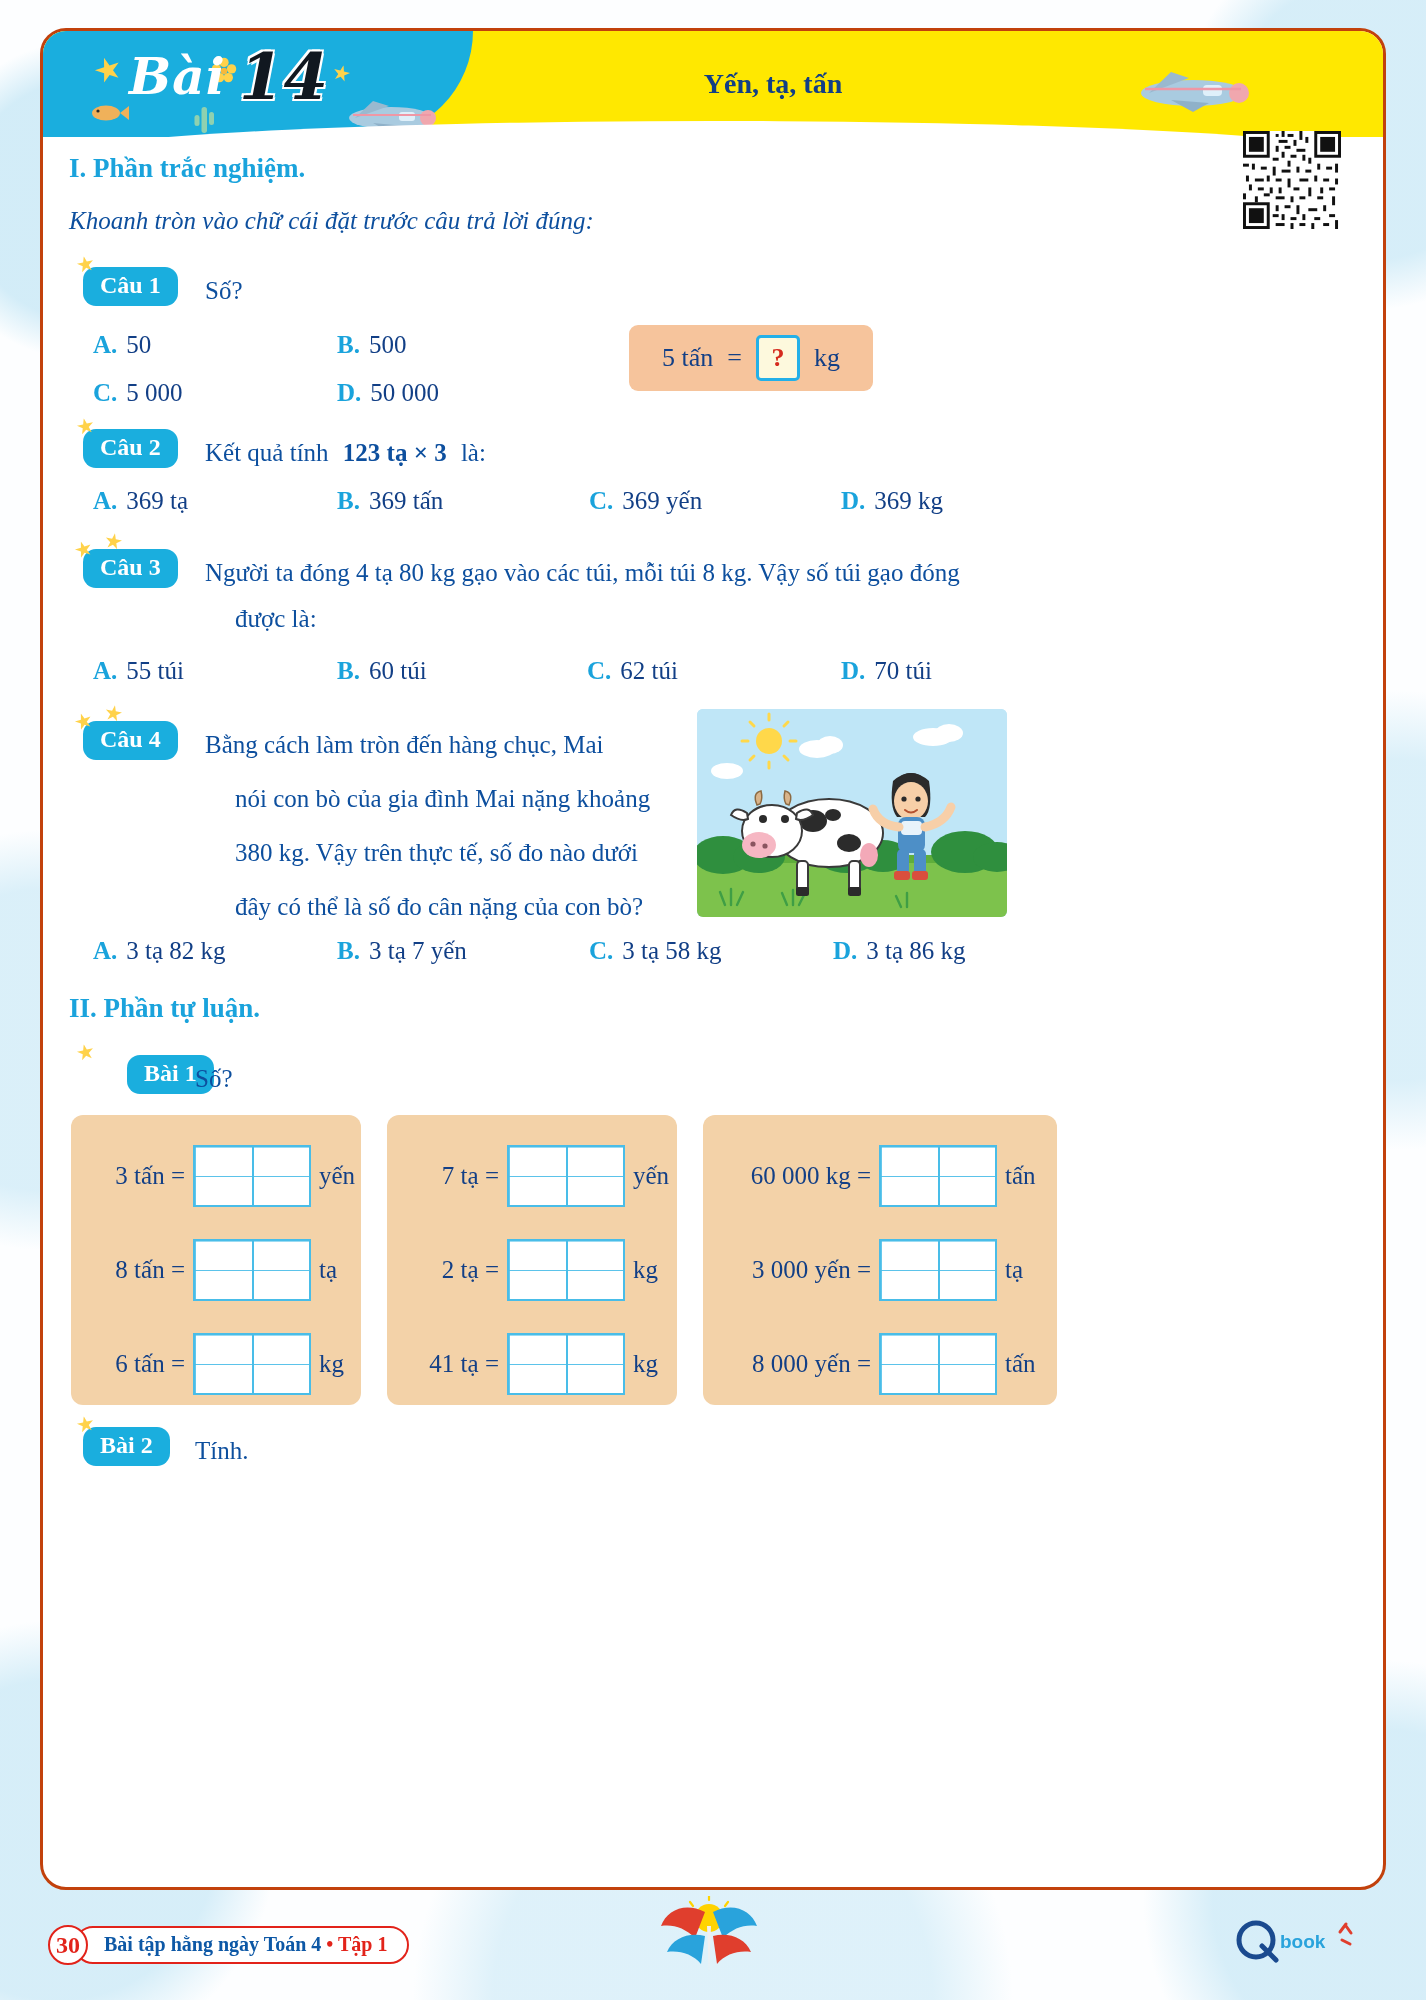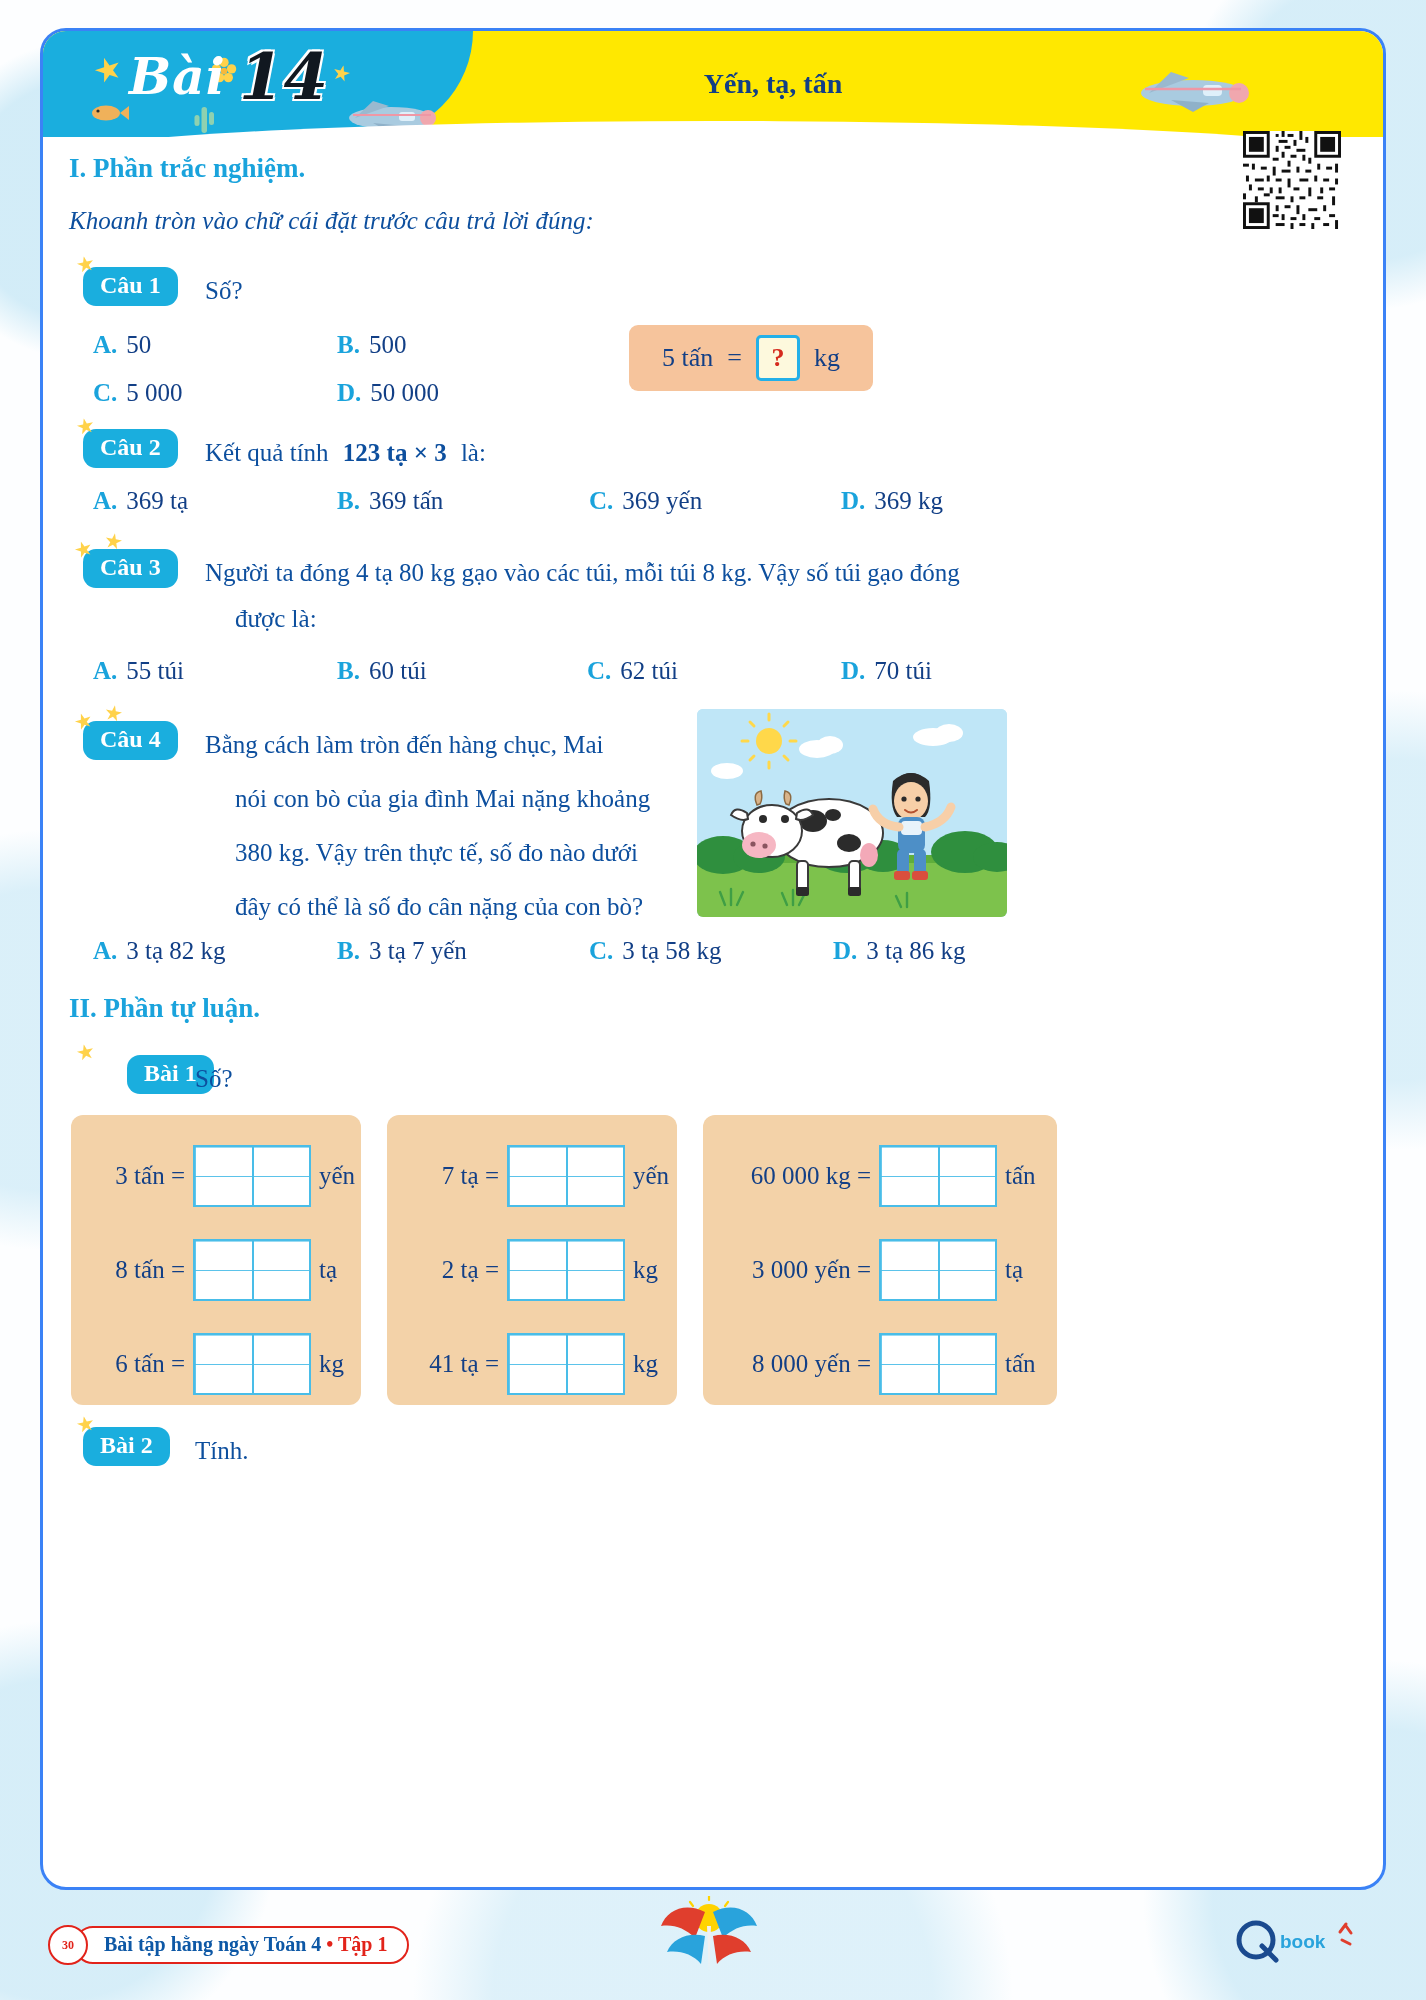--- a/index.html
+++ b/index.html
@@ -24,21 +24,21 @@
       radial-gradient(circle at 97% 95%, rgba(176,222,242,.5) 0 170px, transparent 240px),
       radial-gradient(circle at 50% 100%, rgba(176,222,242,.4) 0 220px, transparent 300px),
       linear-gradient(#fdfeff,#fdfeff);
   }
 
   
   .card{
     position:absolute;
     left:40px; top:28px; width:1346px; height:1862px;
     background:#ffffff;
-    border:3px solid #3b82f6;
+    border:3px solid #c2410c;
     border-radius:26px;
     overflow:hidden;
   }
 
   
   .header{
     position:absolute; left:0; top:0; width:100%; height:106px;
     background:#ffe800;
     overflow:hidden;
   }
@@ -196,21 +196,21 @@
   .footer-pill{
     position:absolute; left:48px; bottom:36px;
     display:flex; align-items:center;
     height:38px;
   }
   .pg-circle{
     width:40px; height:40px; border:2px solid #e2231a;
     border-radius:50%;
     display:flex; align-items:center; justify-content:center;
     font-family:"Liberation Serif", serif;
-    font-weight:bold; font-size:12px; color:#e2231a;
+    font-weight:bold; font-size:24px; color:#e2231a;
     background:#fff; position:relative; z-index:2;
   }
   .foot-text{
     margin-left:-14px;
     border:2px solid #e2231a;
     border-radius:20px;
     padding:5px 20px 6px 28px;
     font-family:"Liberation Serif", serif;
     font-weight:bold; font-size:20px;
     background:#fff;

